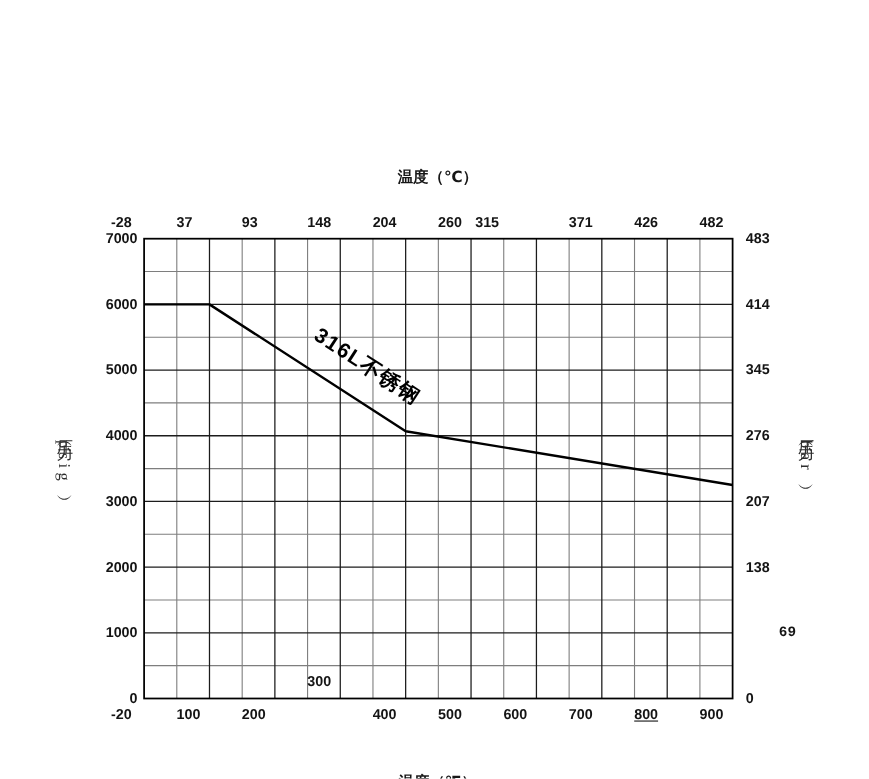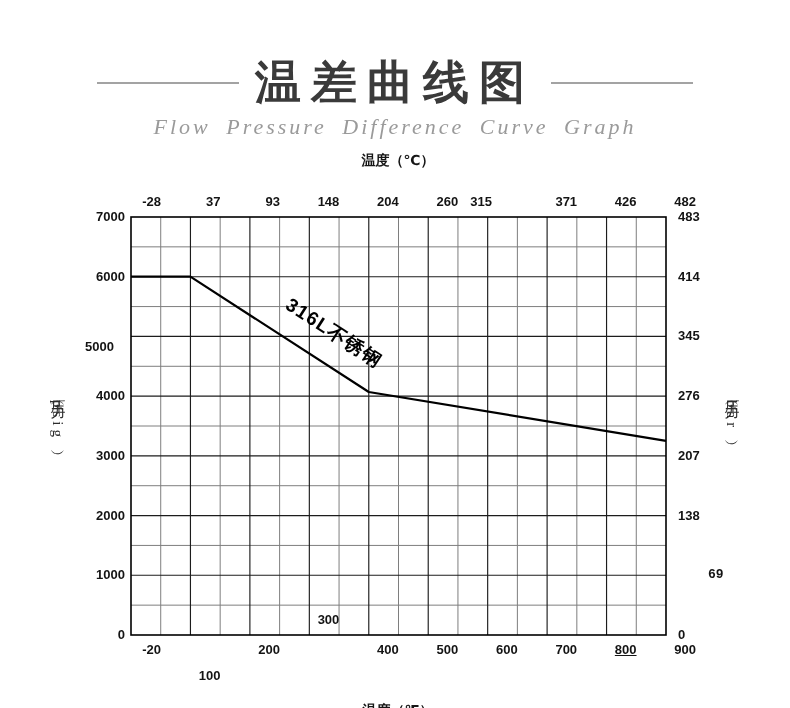--- a/index.html
+++ b/index.html
@@ -17,38 +17,32 @@
                 transform:translateX(-50%);}
   .axis-title-top{top:152px;left:398px;}
   .axis-title-bottom{top:662px;left:398px;margin-top:40px;}
   .axis-title-v{position:absolute;writing-mode:vertical-rl;text-orientation:mixed;
                 font-family:"Liberation Serif","DejaVu Serif",serif;font-size:15px;color:#2c2c2c;
                 letter-spacing:4px;white-space:nowrap;}
   .axis-title-left{left:48px;top:388px;}
   .axis-title-right{left:722px;top:388px;}
   #chart-svg{position:absolute;left:0;top:0;}
   .tick{position:absolute;font-size:13px;font-weight:700;color:#141414;line-height:16px;}
-  .tick-top,.tick-bottom{width:60px;text-align:right;transform:translateX(-50%);}
+  .tick-top,.tick-bottom{width:60px;text-align:left;transform:translateX(-50%);}
   .tick-left{width:66px;text-align:right;}
   .tick-right{width:60px;text-align:left;}
   .series-label{position:absolute;white-space:nowrap;font-size:19px;font-weight:600;
                 letter-spacing:1.5px;color:#000000;}
 </style>
 </head>
 <body>
 
 <div class="page">
 
-  <div class="title-row">
-    <span class="title-rule"></span>
-    <h1 class="main-title">温差曲线图</h1>
-    <span class="title-rule"></span>
-  </div>
 
-  <div class="subtitle">Flow Pressure Difference Curve Graph</div>
 
   <div class="axis-title-h axis-title-top">温度（℃）</div>
 
   <div class="axis-title-v axis-title-left">压力（psig）</div>
 
   <div class="axis-title-v axis-title-right">压力（bar）</div>
 
   <div class="axis-title-h axis-title-bottom">温度（℉）</div>
 
   <svg id="chart-svg" width="790" height="708">
@@ -83,21 +77,21 @@
       <line x1="131" y1="336.42857142857144" x2="666" y2="336.42857142857144" stroke="#1c1c1c" stroke-width="1.15"></line>
       <line x1="131" y1="276.7142857142857" x2="666" y2="276.7142857142857" stroke="#1c1c1c" stroke-width="1.15"></line>
       <rect x="131" y="217" width="535" height="418" fill="none" stroke="#000000" stroke-width="1.6"></rect>
       <polyline points="131.0,276.7 190.4,276.7 368.8,392.0 666.0,440.9" fill="none" stroke="#000000" stroke-width="2.2" stroke-linejoin="round"></polyline>
     </svg>
 
   <div id="tick-layer">
       <div class="tick tick-top" style="left: 131px; top: 194px;">-28</div>
       <div class="tick tick-bottom" style="left: 131px; top: 642px;">-20</div>
       <div class="tick tick-top" style="left: 190.444px; top: 194px;">37</div>
-      <div class="tick tick-bottom" style="left: 190.444px; top: 642px; margin-top: 26px;">100</div>
+      <div class="tick tick-bottom" style="left: 190.444px; top: 642px;">100</div>
       <div class="tick tick-top" style="left: 249.889px; top: 194px;">93</div>
       <div class="tick tick-bottom" style="left: 249.889px; top: 642px;">200</div>
       <div class="tick tick-top" style="left: 309.333px; top: 194px;">148</div>
       <div class="tick tick-bottom" style="left: 309.333px; top: 612px;">300</div>
       <div class="tick tick-top" style="left: 368.778px; top: 194px;">204</div>
       <div class="tick tick-bottom" style="left: 368.778px; top: 642px;">400</div>
       <div class="tick tick-top" style="left: 428.222px; top: 194px;">260</div>
       <div class="tick tick-bottom" style="left: 428.222px; top: 642px;">500</div>
       <div class="tick tick-top" style="left: 462px; top: 194px;">315</div>
       <div class="tick tick-bottom" style="left: 487.667px; top: 642px;">600</div>
@@ -110,21 +104,21 @@
       <div class="tick tick-left" style="left: 59px; top: 627px;">0</div>
       <div class="tick tick-right" style="left: 678px; top: 627px;">0</div>
       <div class="tick tick-left" style="left: 59px; top: 567.286px;">1000</div>
       <div class="tick tick-right" style="left: 708px; top: 567.286px; font-family: Liberation Mono, monospace;">69</div>
       <div class="tick tick-left" style="left: 59px; top: 507.571px;">2000</div>
       <div class="tick tick-right" style="left: 678px; top: 507.571px;">138</div>
       <div class="tick tick-left" style="left: 59px; top: 447.857px;">3000</div>
       <div class="tick tick-right" style="left: 678px; top: 447.857px;">207</div>
       <div class="tick tick-left" style="left: 59px; top: 388.143px;">4000</div>
       <div class="tick tick-right" style="left: 678px; top: 388.143px;">276</div>
-      <div class="tick tick-left" style="left: 48px; top: 328.429px; margin-top: 11px;">5000</div>
+      <div class="tick tick-left" style="left: 59px; top: 328.429px;">5000</div>
       <div class="tick tick-right" style="left: 678px; top: 328.429px;">345</div>
       <div class="tick tick-left" style="left: 59px; top: 268.714px;">6000</div>
       <div class="tick tick-right" style="left: 678px; top: 268.714px;">414</div>
       <div class="tick tick-left" style="left: 59px; top: 209px;">7000</div>
       <div class="tick tick-right" style="left: 678px; top: 209px;">483</div>
       <div class="series-label" style="left: 333.887px; top: 332.505px; transform: translate(-50%, -50%) rotate(32.9deg);">316L不锈钢</div>
     </div>
 
 </div>
 

